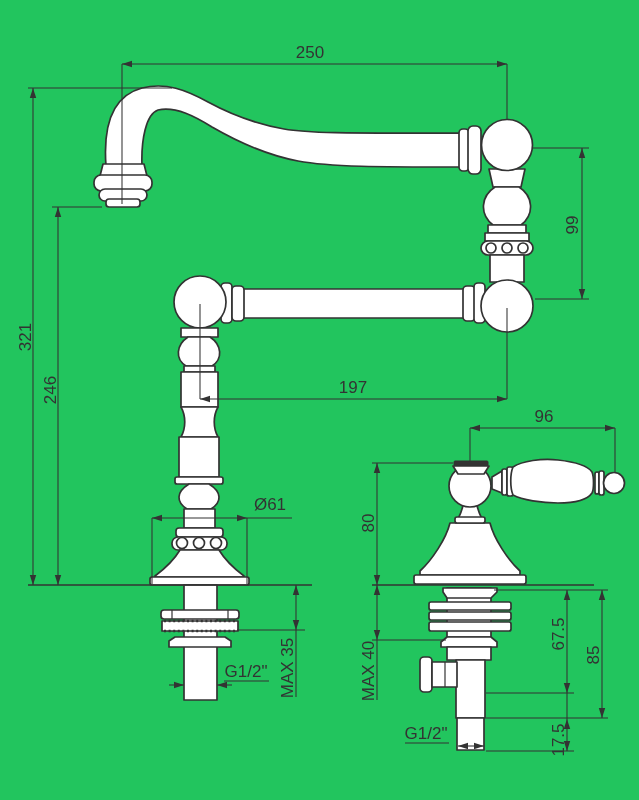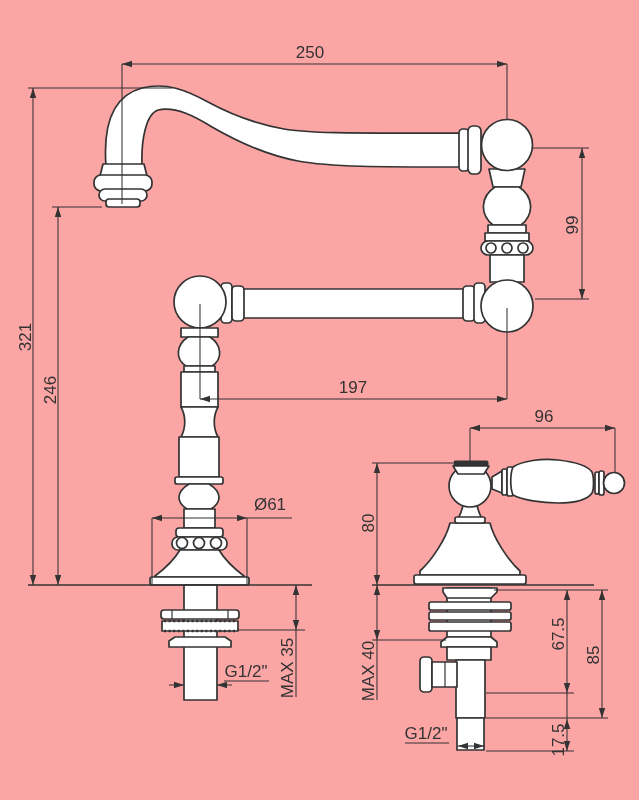--- a/index.html
+++ b/index.html
@@ -1,16 +1,16 @@
 <!DOCTYPE html>
 <html><head>
 <meta charset="utf-8">
 <style>
   html,body{margin:0;padding:0;background:#ffffff;}
-  .page{width:639px;height:800px;background:#fca5a5;position:relative;overflow:hidden;
+  .page{width:639px;height:800px;background:#22c55e;position:relative;overflow:hidden;
         font-family:"Liberation Sans",sans-serif;}
   svg{display:block}
   .out {fill:#ffffff;stroke:#333333;stroke-width:1.7;stroke-linejoin:round;}
   .thin{fill:none;stroke:#333333;stroke-width:1.2;}
   .dark{fill:#333333;stroke:#333333;stroke-width:1;}
   .deck{fill:none;stroke:#333333;stroke-width:1.5;}
   .ext {fill:none;stroke:#333333;stroke-width:1.05;}
   .dim {fill:none;stroke:#333333;stroke-width:1.05;marker-start:url(#arr);marker-end:url(#arr);}
   .dimE{fill:none;stroke:#333333;stroke-width:1.05;marker-end:url(#arr);}
   .teeth{fill:none;stroke:#333333;stroke-width:2.6;stroke-dasharray:2 2.6;}

